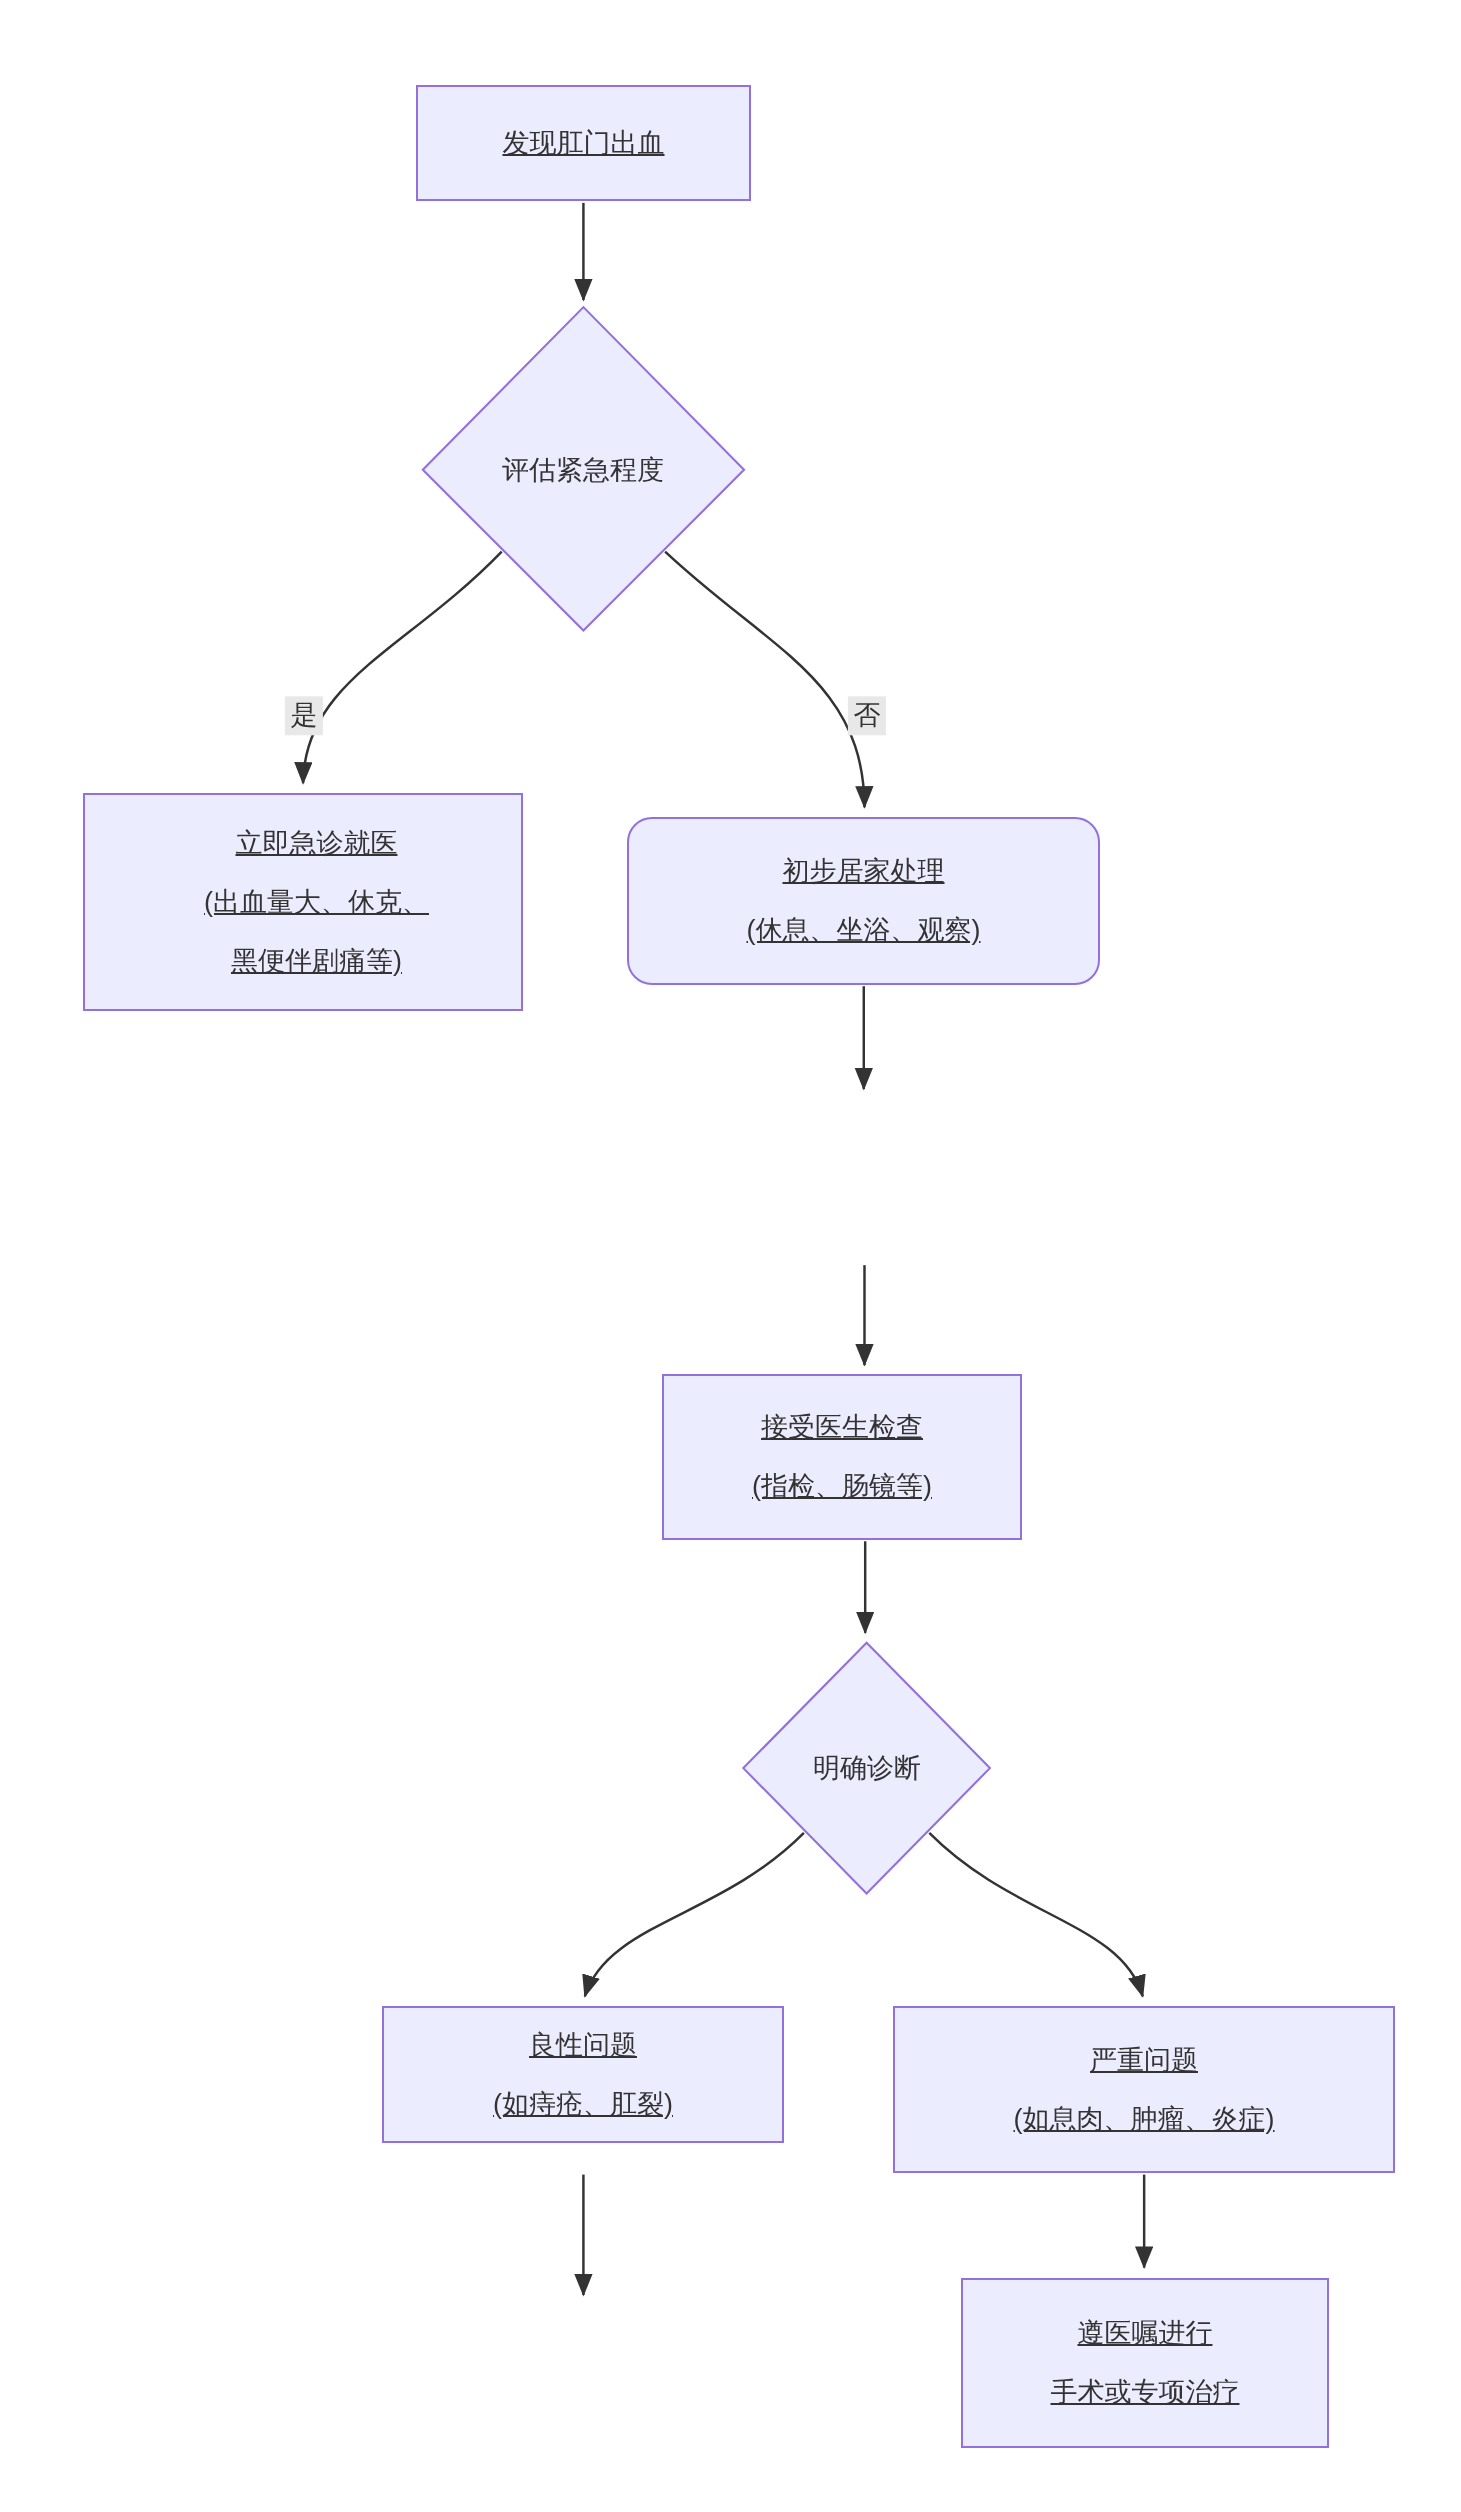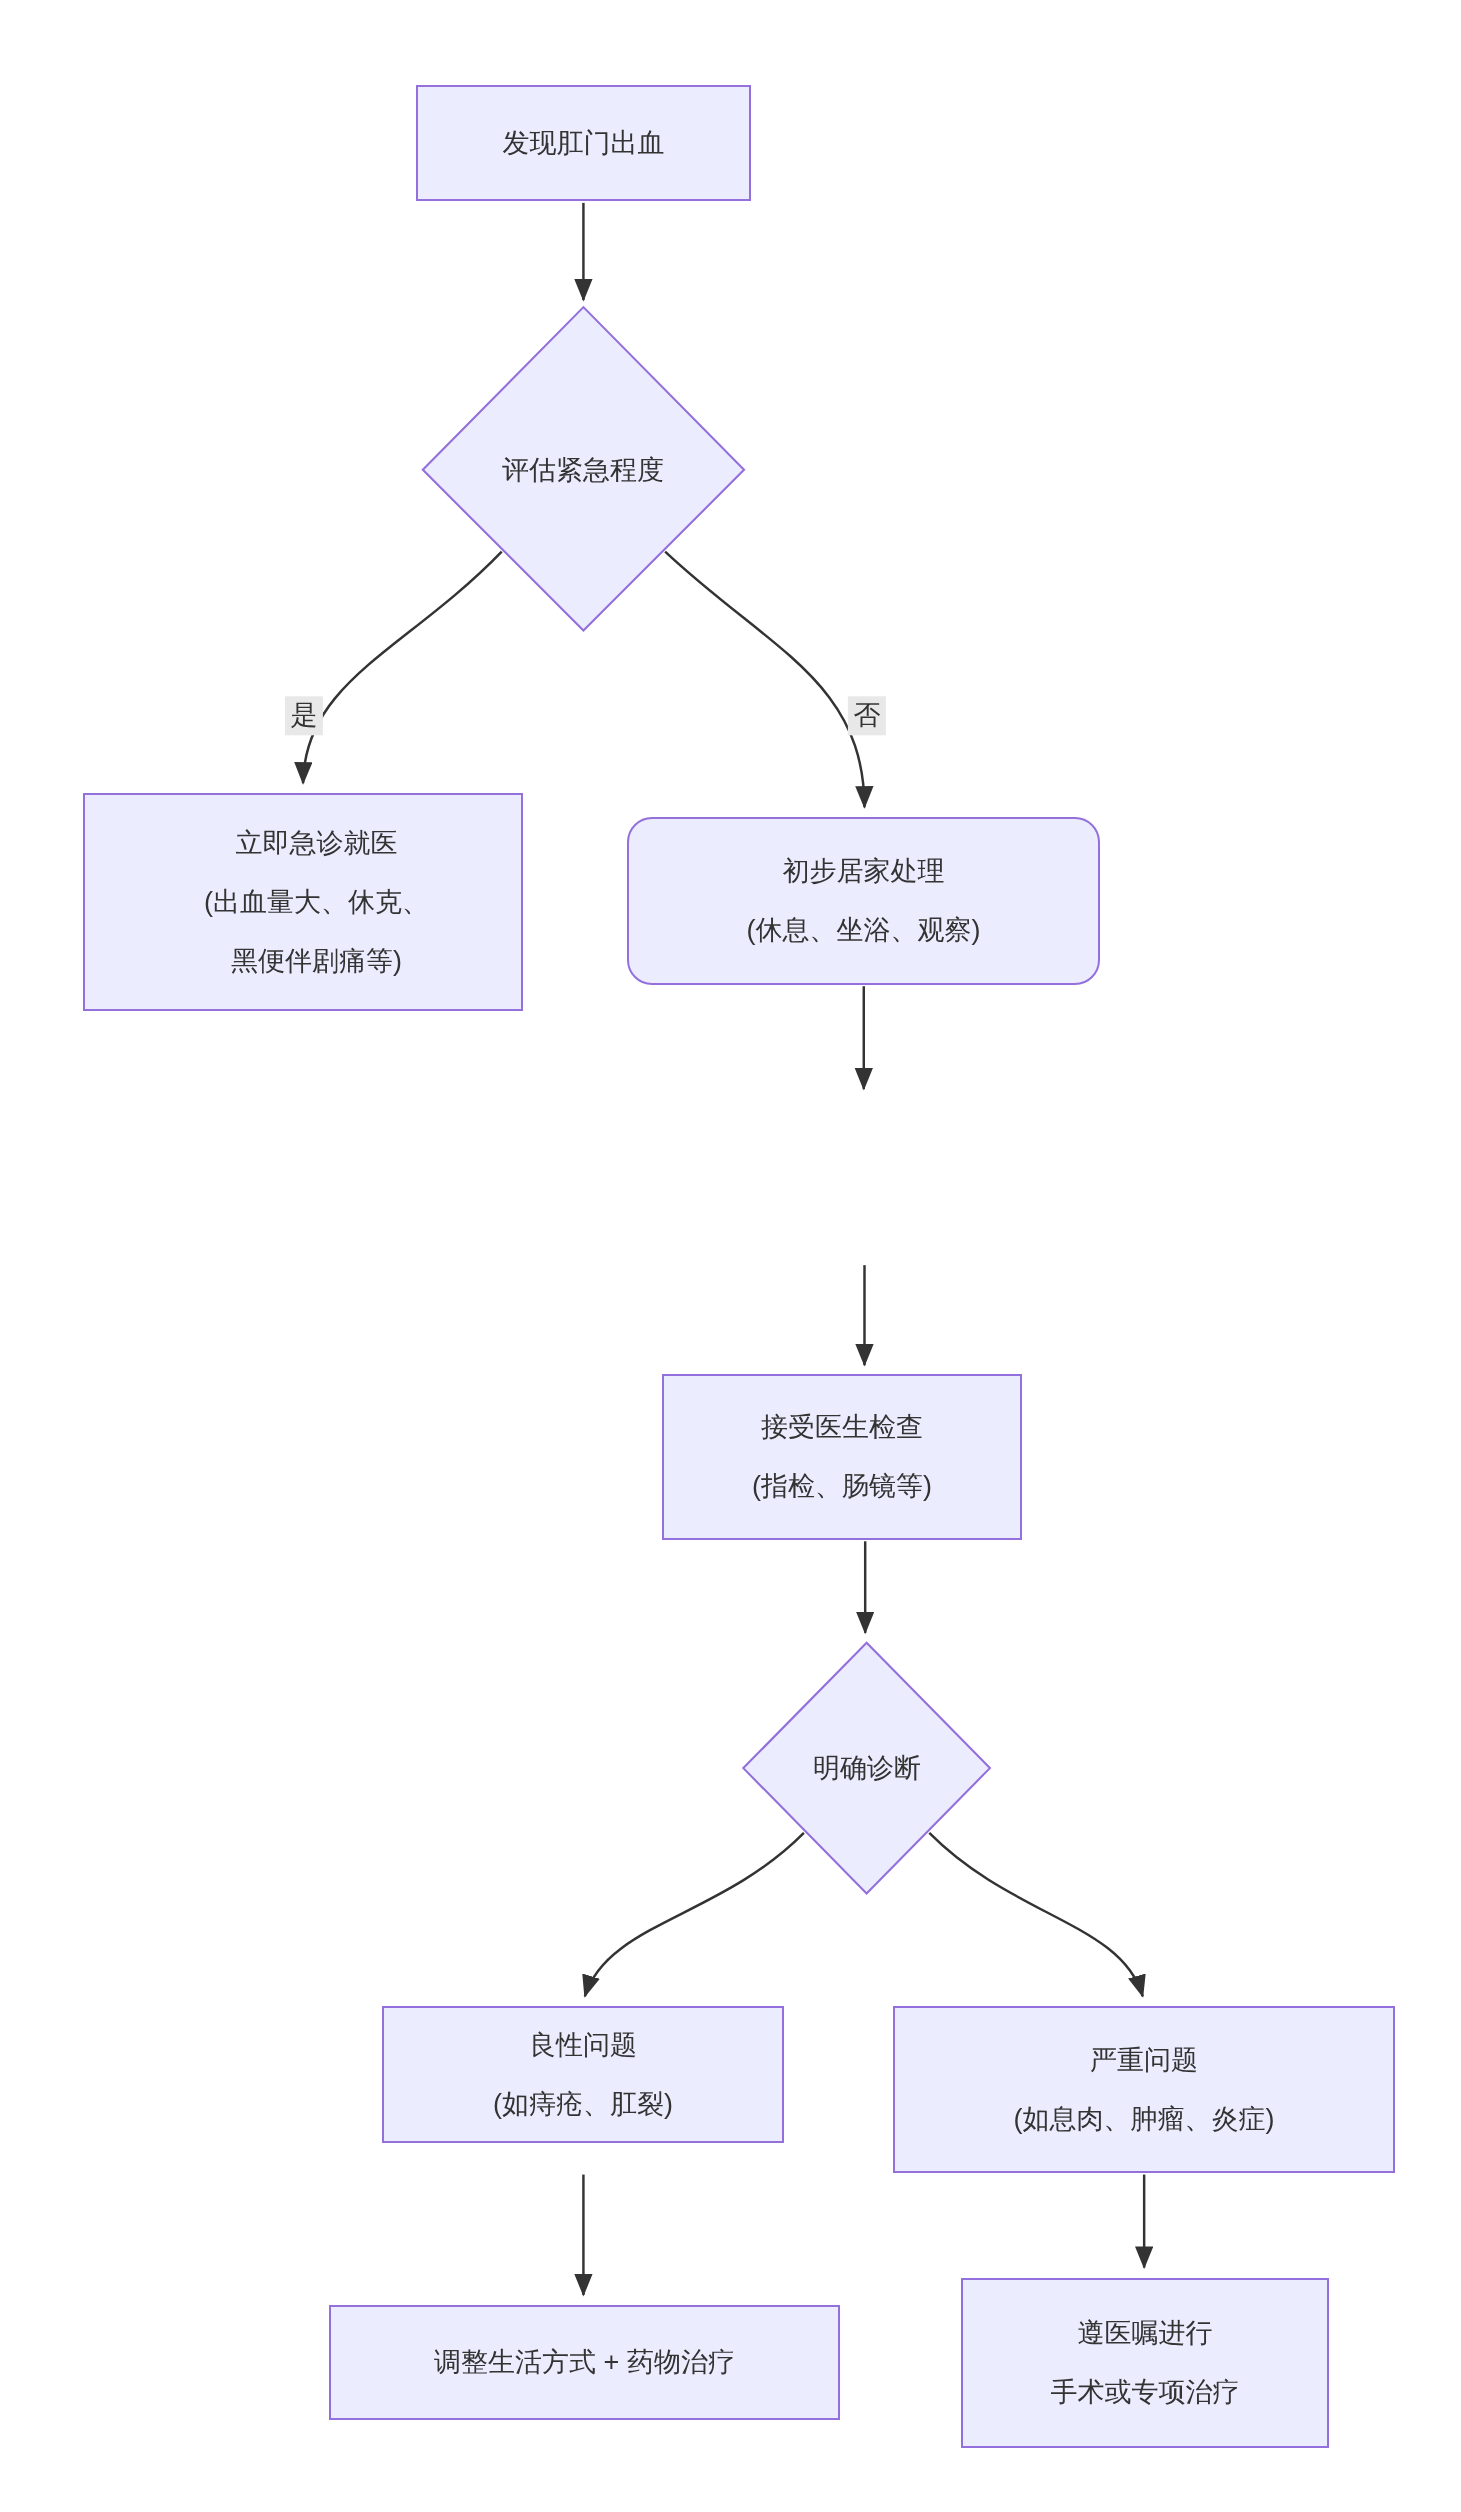--- a/index.html
+++ b/index.html
@@ -27,20 +27,21 @@
   .node.rect{
     position:absolute;
     box-sizing:border-box;
     background:var(--node-fill);
     border:2.1px solid var(--node-border);
     display:flex;
     flex-direction:column;
     justify-content:center;
     align-items:center;
     text-align:right;
+    text-decoration:underline;
   }
   .node .line, .diamond-label .line{
     display:block;
     font-size:27px;
     line-height:59px;
     white-space:nowrap;
   }
   .diamond-label{
     position:absolute;
     transform:translate(-50%,-50%);
@@ -107,23 +108,20 @@
   <div class="node rect" style="left:382px;top:2006px;width:402px;height:137px;">
     <span class="line">良性问题</span>
     <span class="line">(如痔疮、肛裂)</span>
   </div>
 
   <div class="node rect" style="left:893px;top:2006px;width:502px;height:167px;">
     <span class="line">严重问题</span>
     <span class="line">(如息肉、肿瘤、炎症)</span>
   </div>
 
-  <div class="node rect" style="left:329px;top:2305px;width:511px;height:115px;">
-    <span class="line">调整生活方式 + 药物治疗</span>
-  </div>
 
   <div class="node rect" style="left:961px;top:2278px;width:368px;height:170px;">
     <span class="line">遵医嘱进行</span>
     <span class="line">手术或专项治疗</span>
   </div>
 
   <div class="diamond-label" style="left:583px;top:470px;">
     <span class="line">评估紧急程度</span>
   </div>
   <div class="diamond-label" style="left:867px;top:1768px;">

